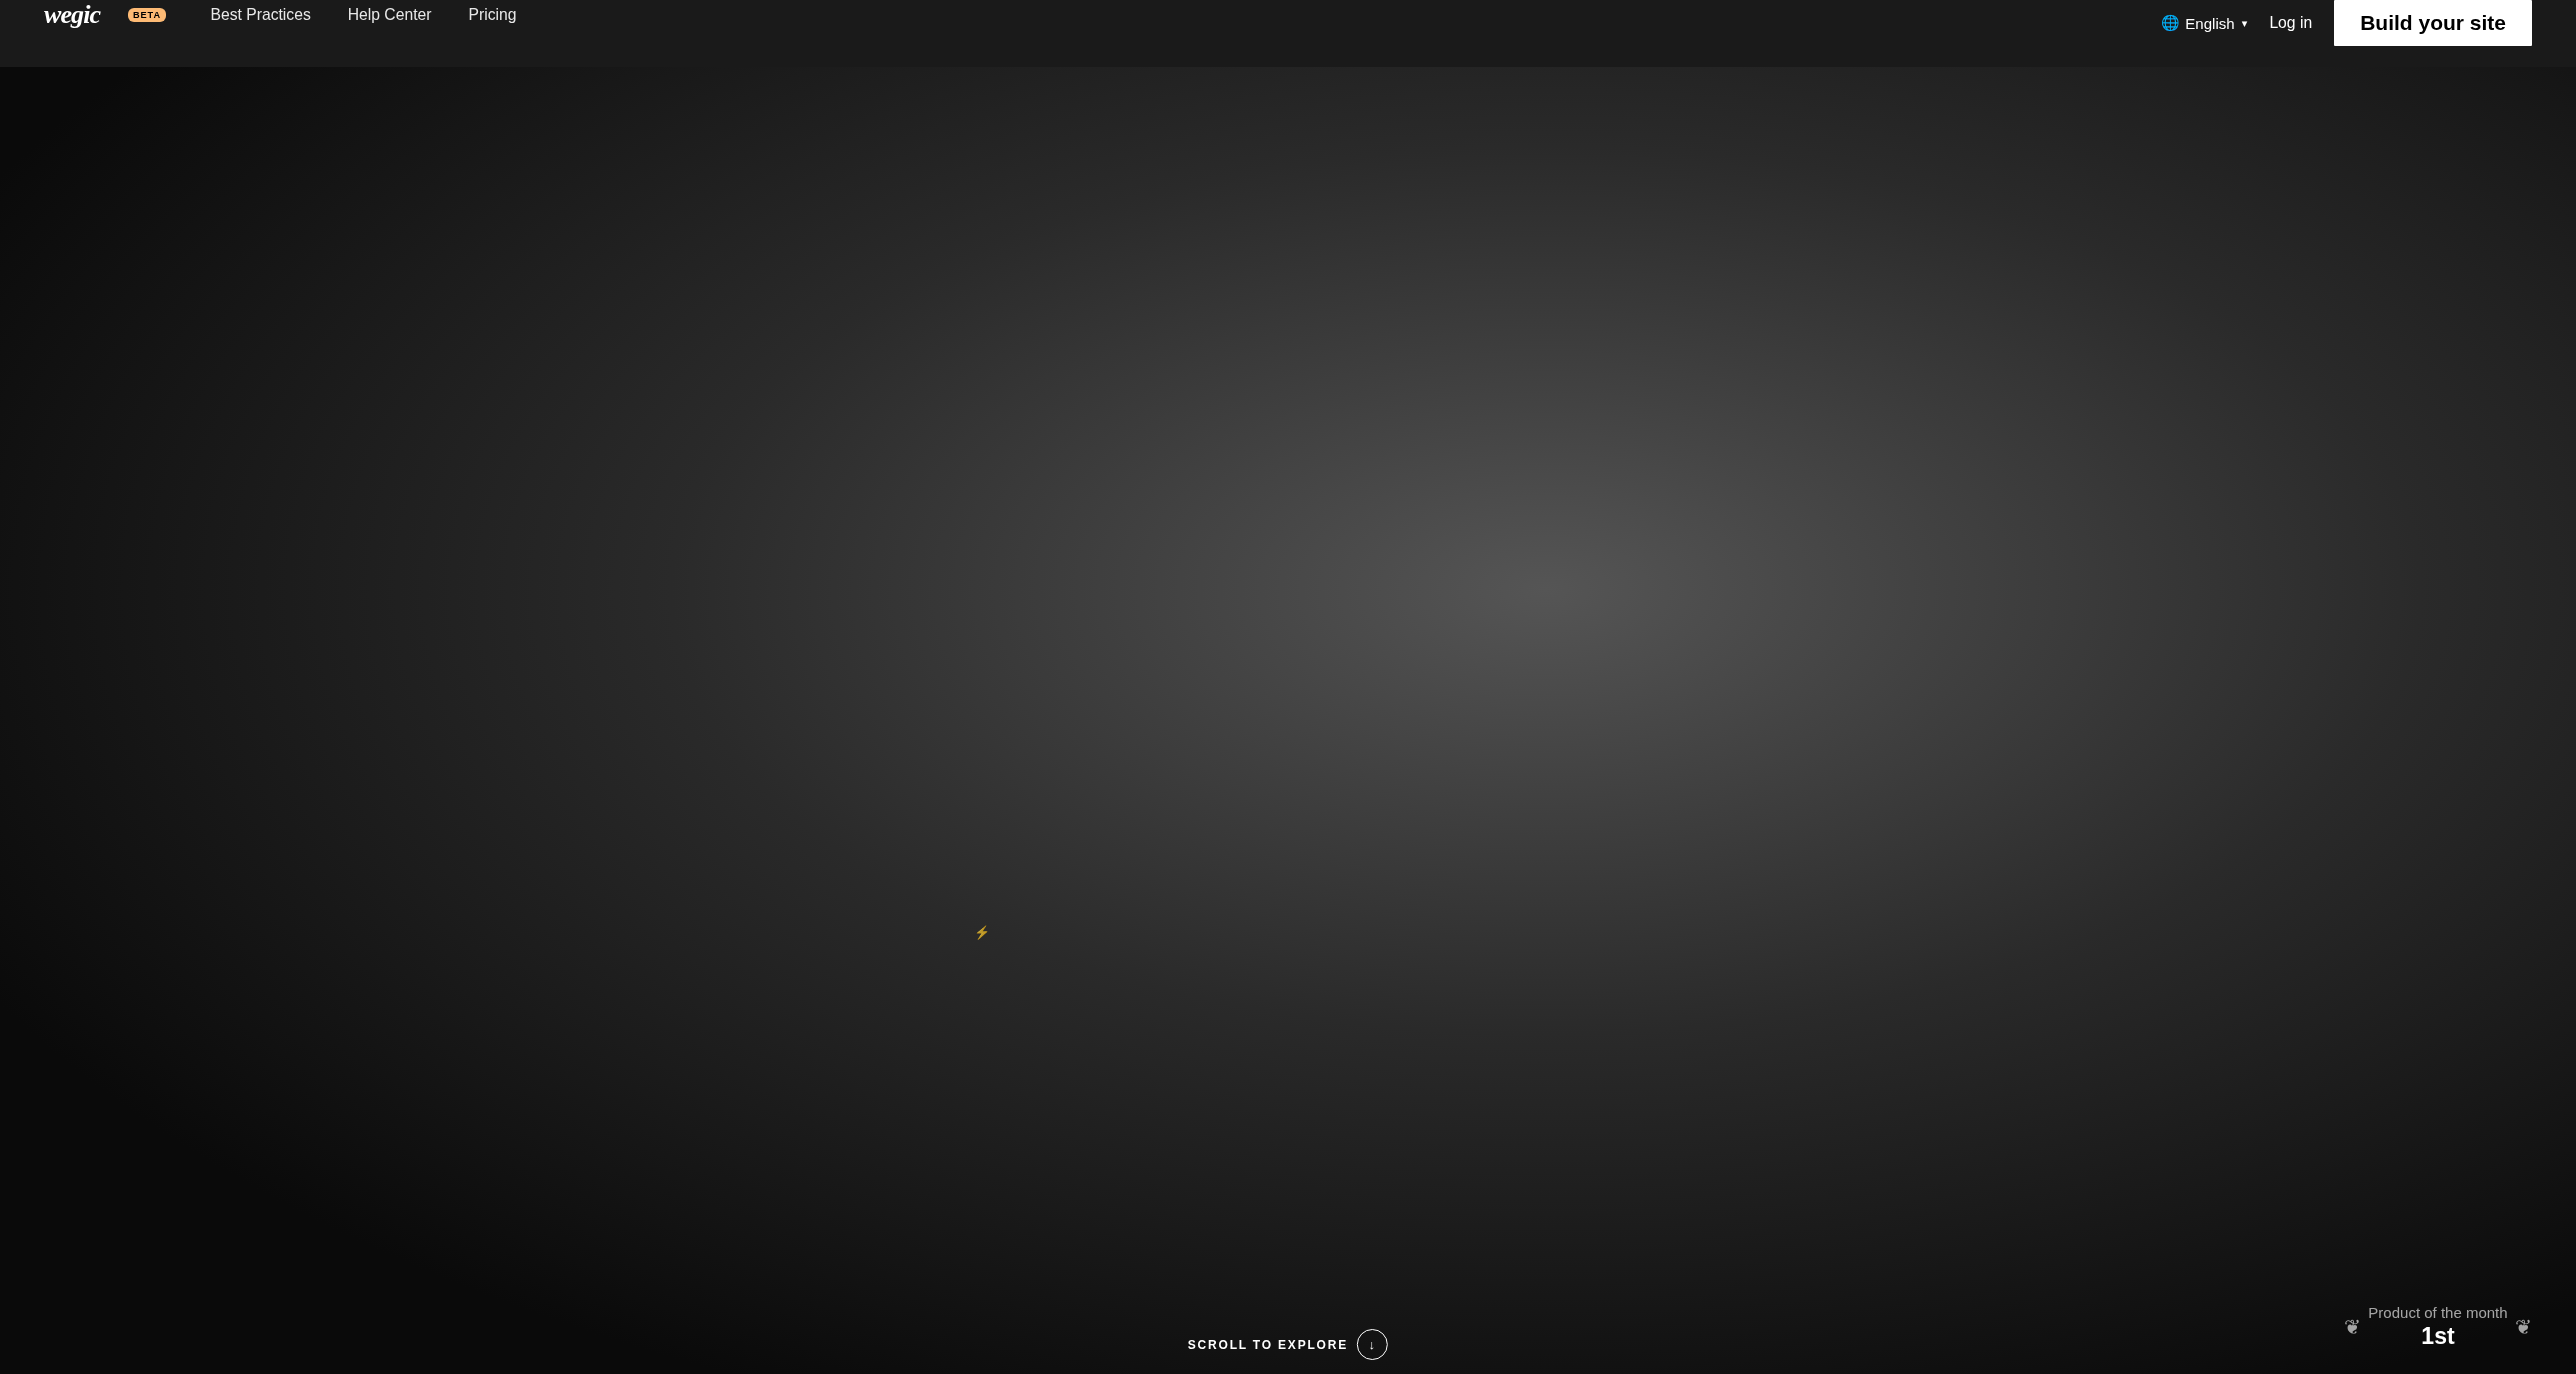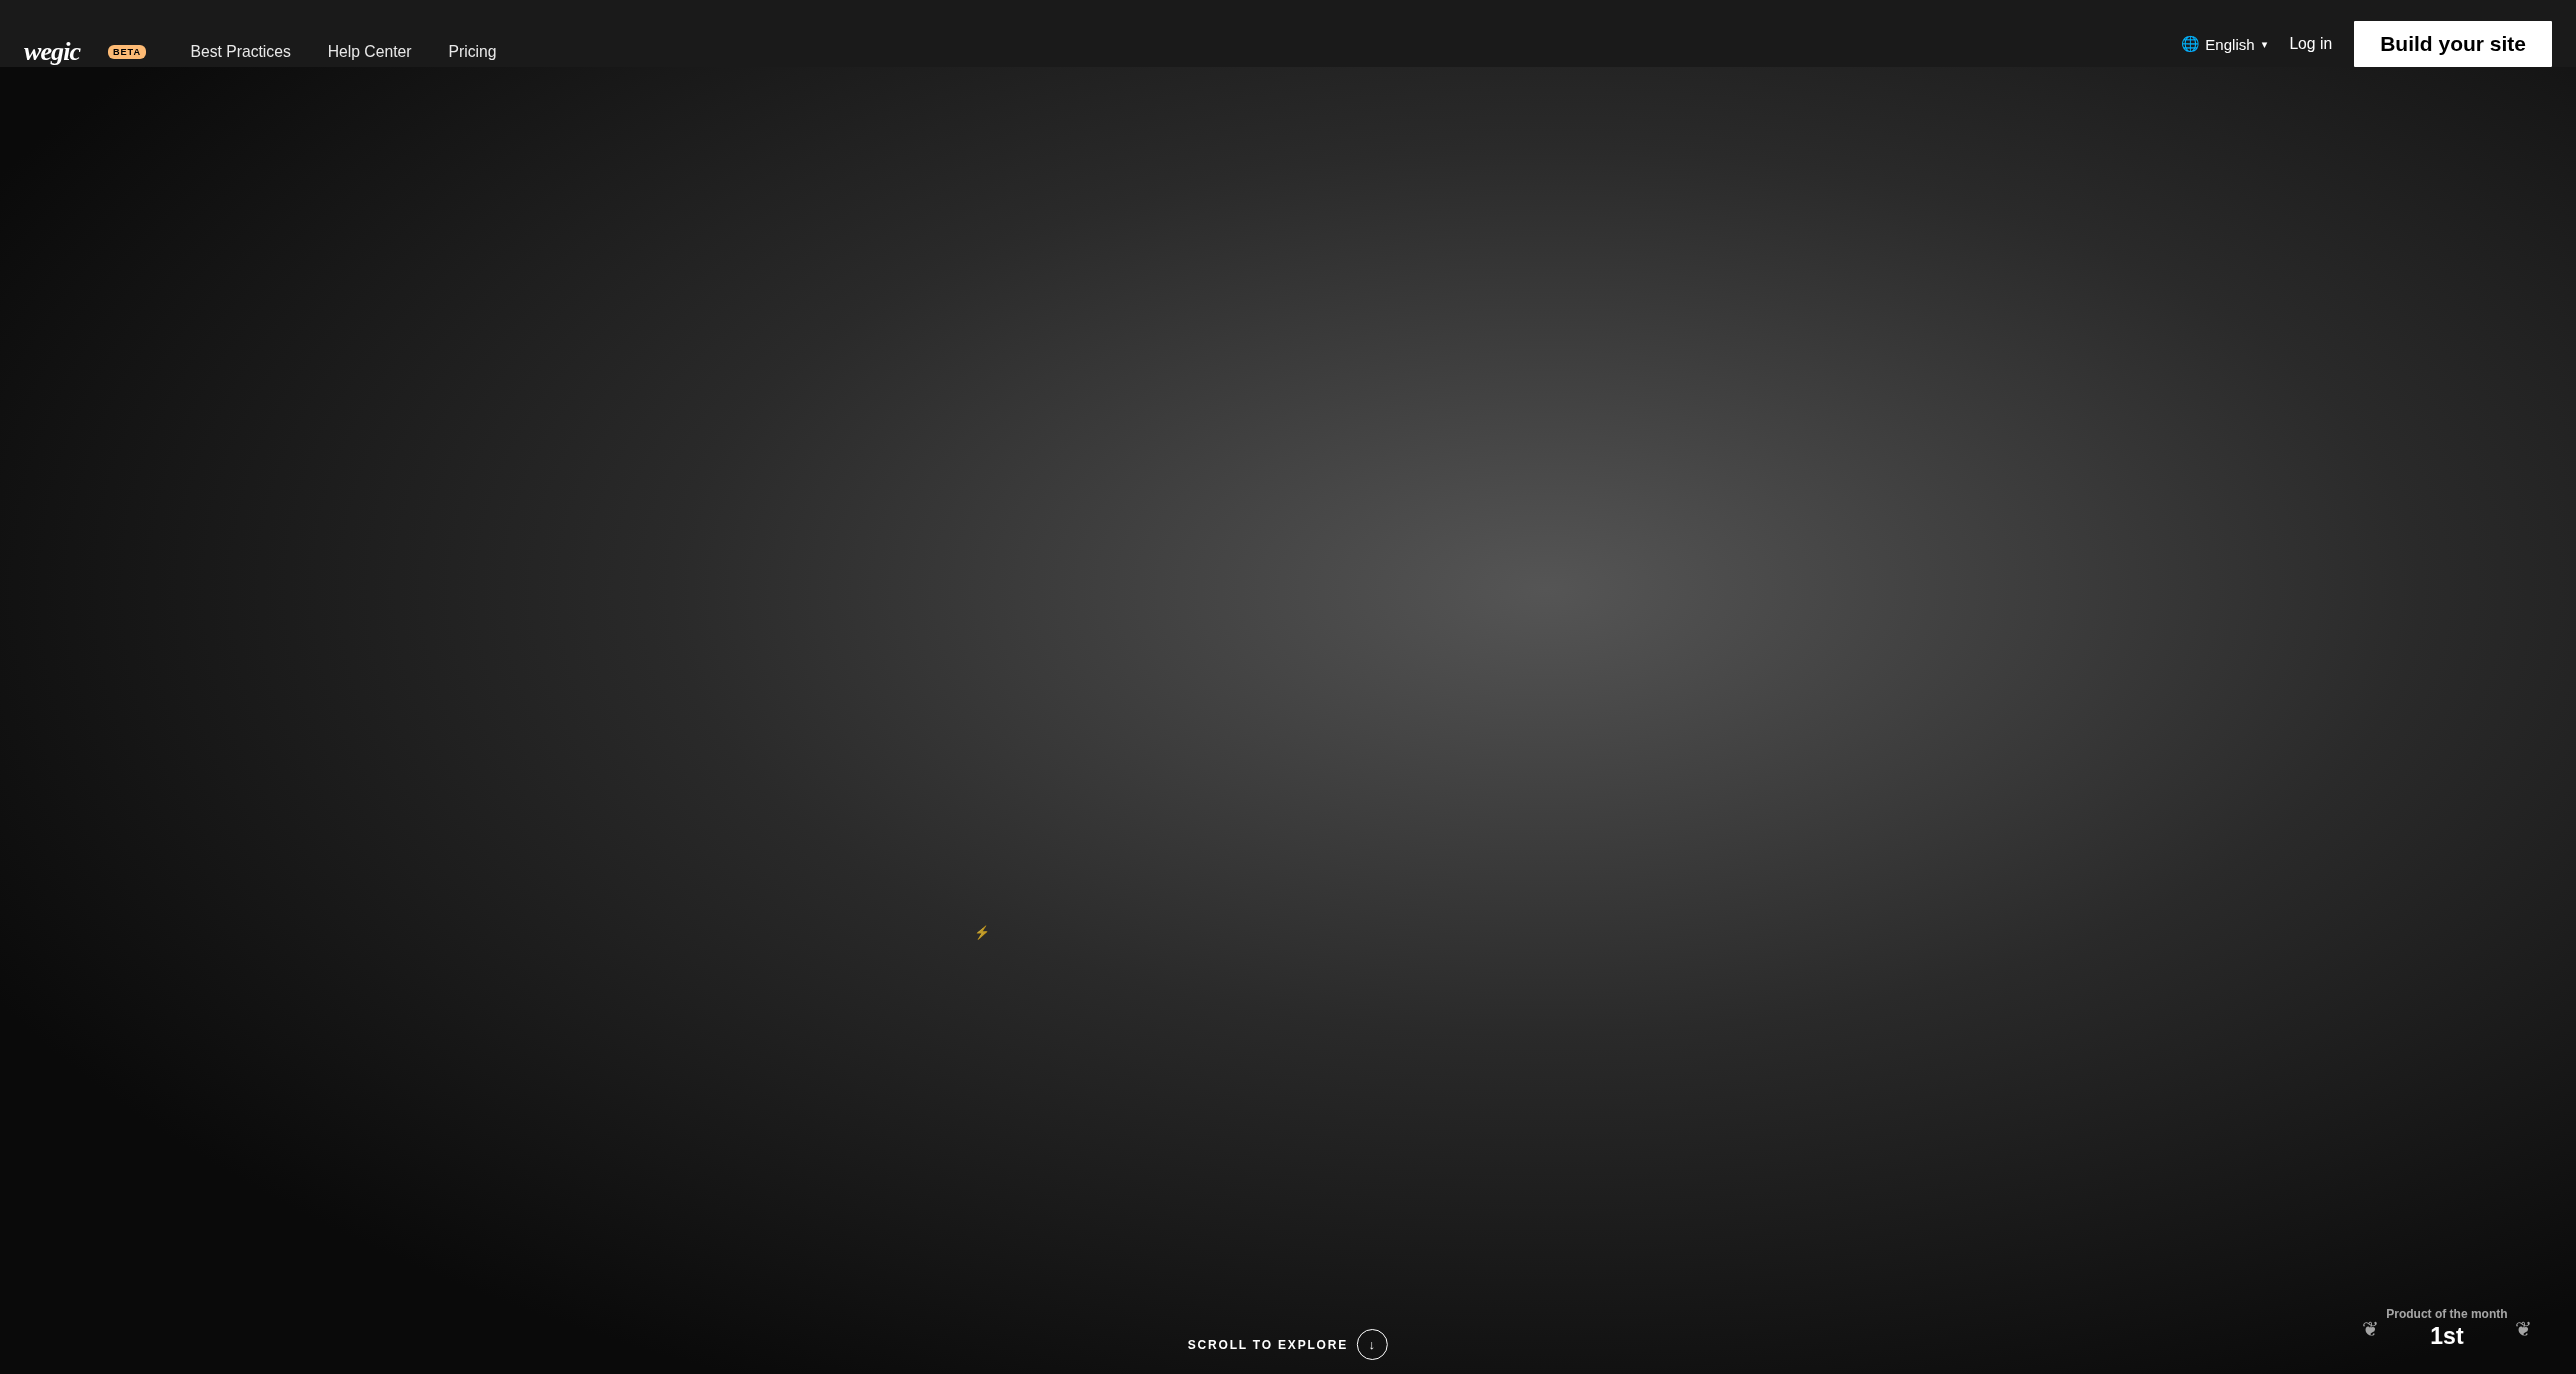--- a/index.html
+++ b/index.html
@@ -26,23 +26,23 @@
       height: 100%;
       background: radial-gradient(ellipse at 60% 40%, #555 0%, #2a2a2a 40%, #0a0a0a 80%);
       z-index: 0;
     }
 
     
     .navbar {
       position: relative;
       z-index: 10;
       display: flex;
-      align-items: flex-end;
+      align-items: flex-start;
       justify-content: space-between;
-      padding: 0 24px;
+      padding: 0 44px;
       height: 67px;
       background: transparent;
     }
 
     .navbar-left {
       display: flex;
       align-items: center;
       gap: 44px;
     }
 
@@ -273,23 +273,22 @@
       opacity: 0.8;
     }
 
     .badge-text {
       text-align: center;
       font-size: 11px;
       line-height: 1.3;
     }
 
     .badge-title {
-      font-size: 12px;
+      font-size: 15px;
       opacity: 0.8;
-      font-weight: bold;
     }
 
     .badge-rank {
       font-size: 23px;
       font-weight: 900;
       color: #ffffff;
     }
   </style>
 </head>
 <body>

